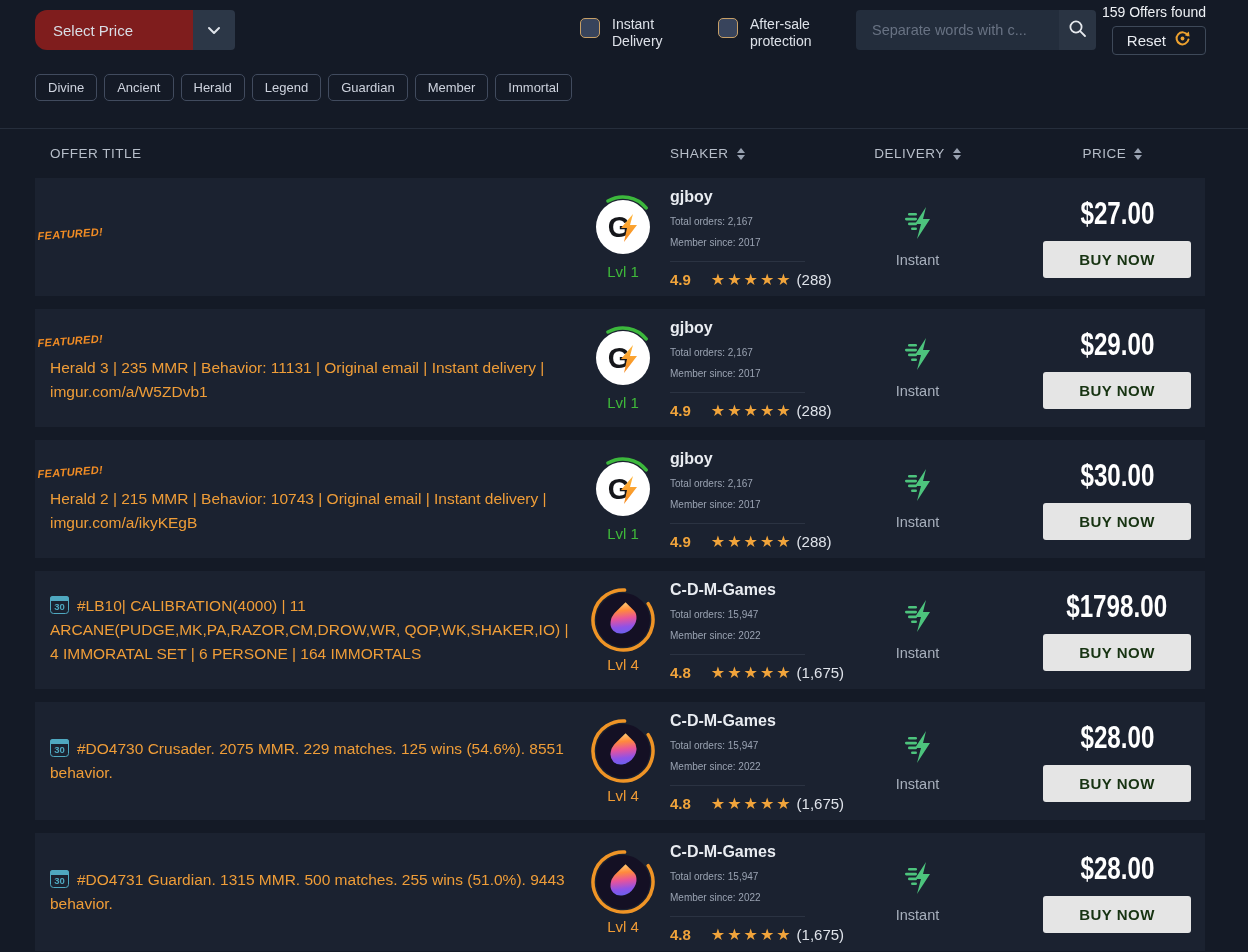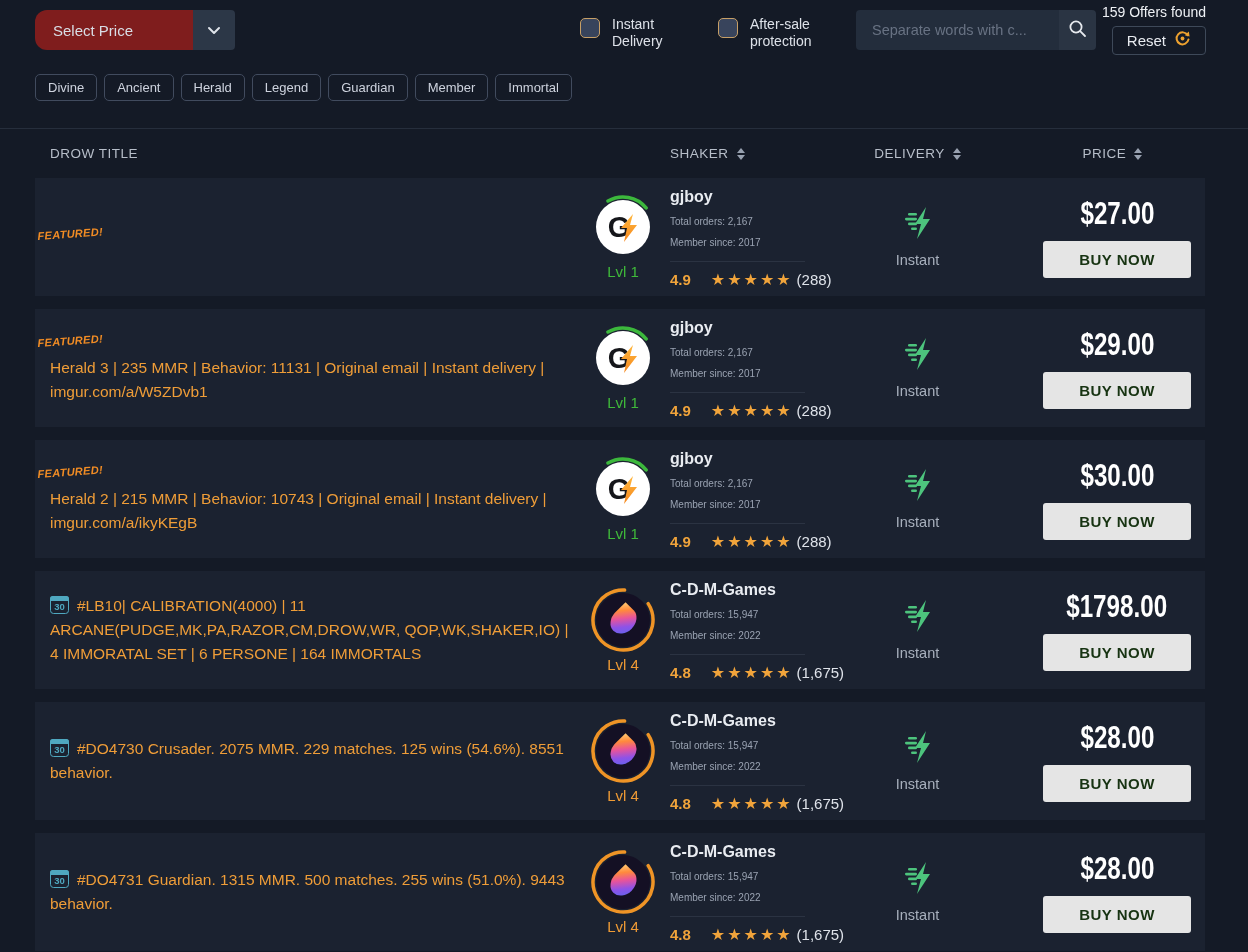--- a/index.html
+++ b/index.html
@@ -219,21 +219,21 @@
     <span class="chip">Divine</span>
     <span class="chip">Ancient</span>
     <span class="chip">Herald</span>
     <span class="chip">Legend</span>
     <span class="chip">Guardian</span>
     <span class="chip">Member</span>
     <span class="chip">Immortal</span>
   </div>
 
 <div class="list-header row-grid">
-  <div class="hdr hdr-title">DROW TITLE</div>
+  <div class="hdr hdr-title">OFFER TITLE</div>
   <div class="hdr hdr-rating sortable">
     <span>SHAKER</span>
     <span class="sort-icon">
         <span class="up"></span>
         <span class="down"></span>
       </span>
   </div>
   <div class="hdr hdr-delivery sortable">
     <span>DELIVERY</span>
     <span class="sort-icon">

